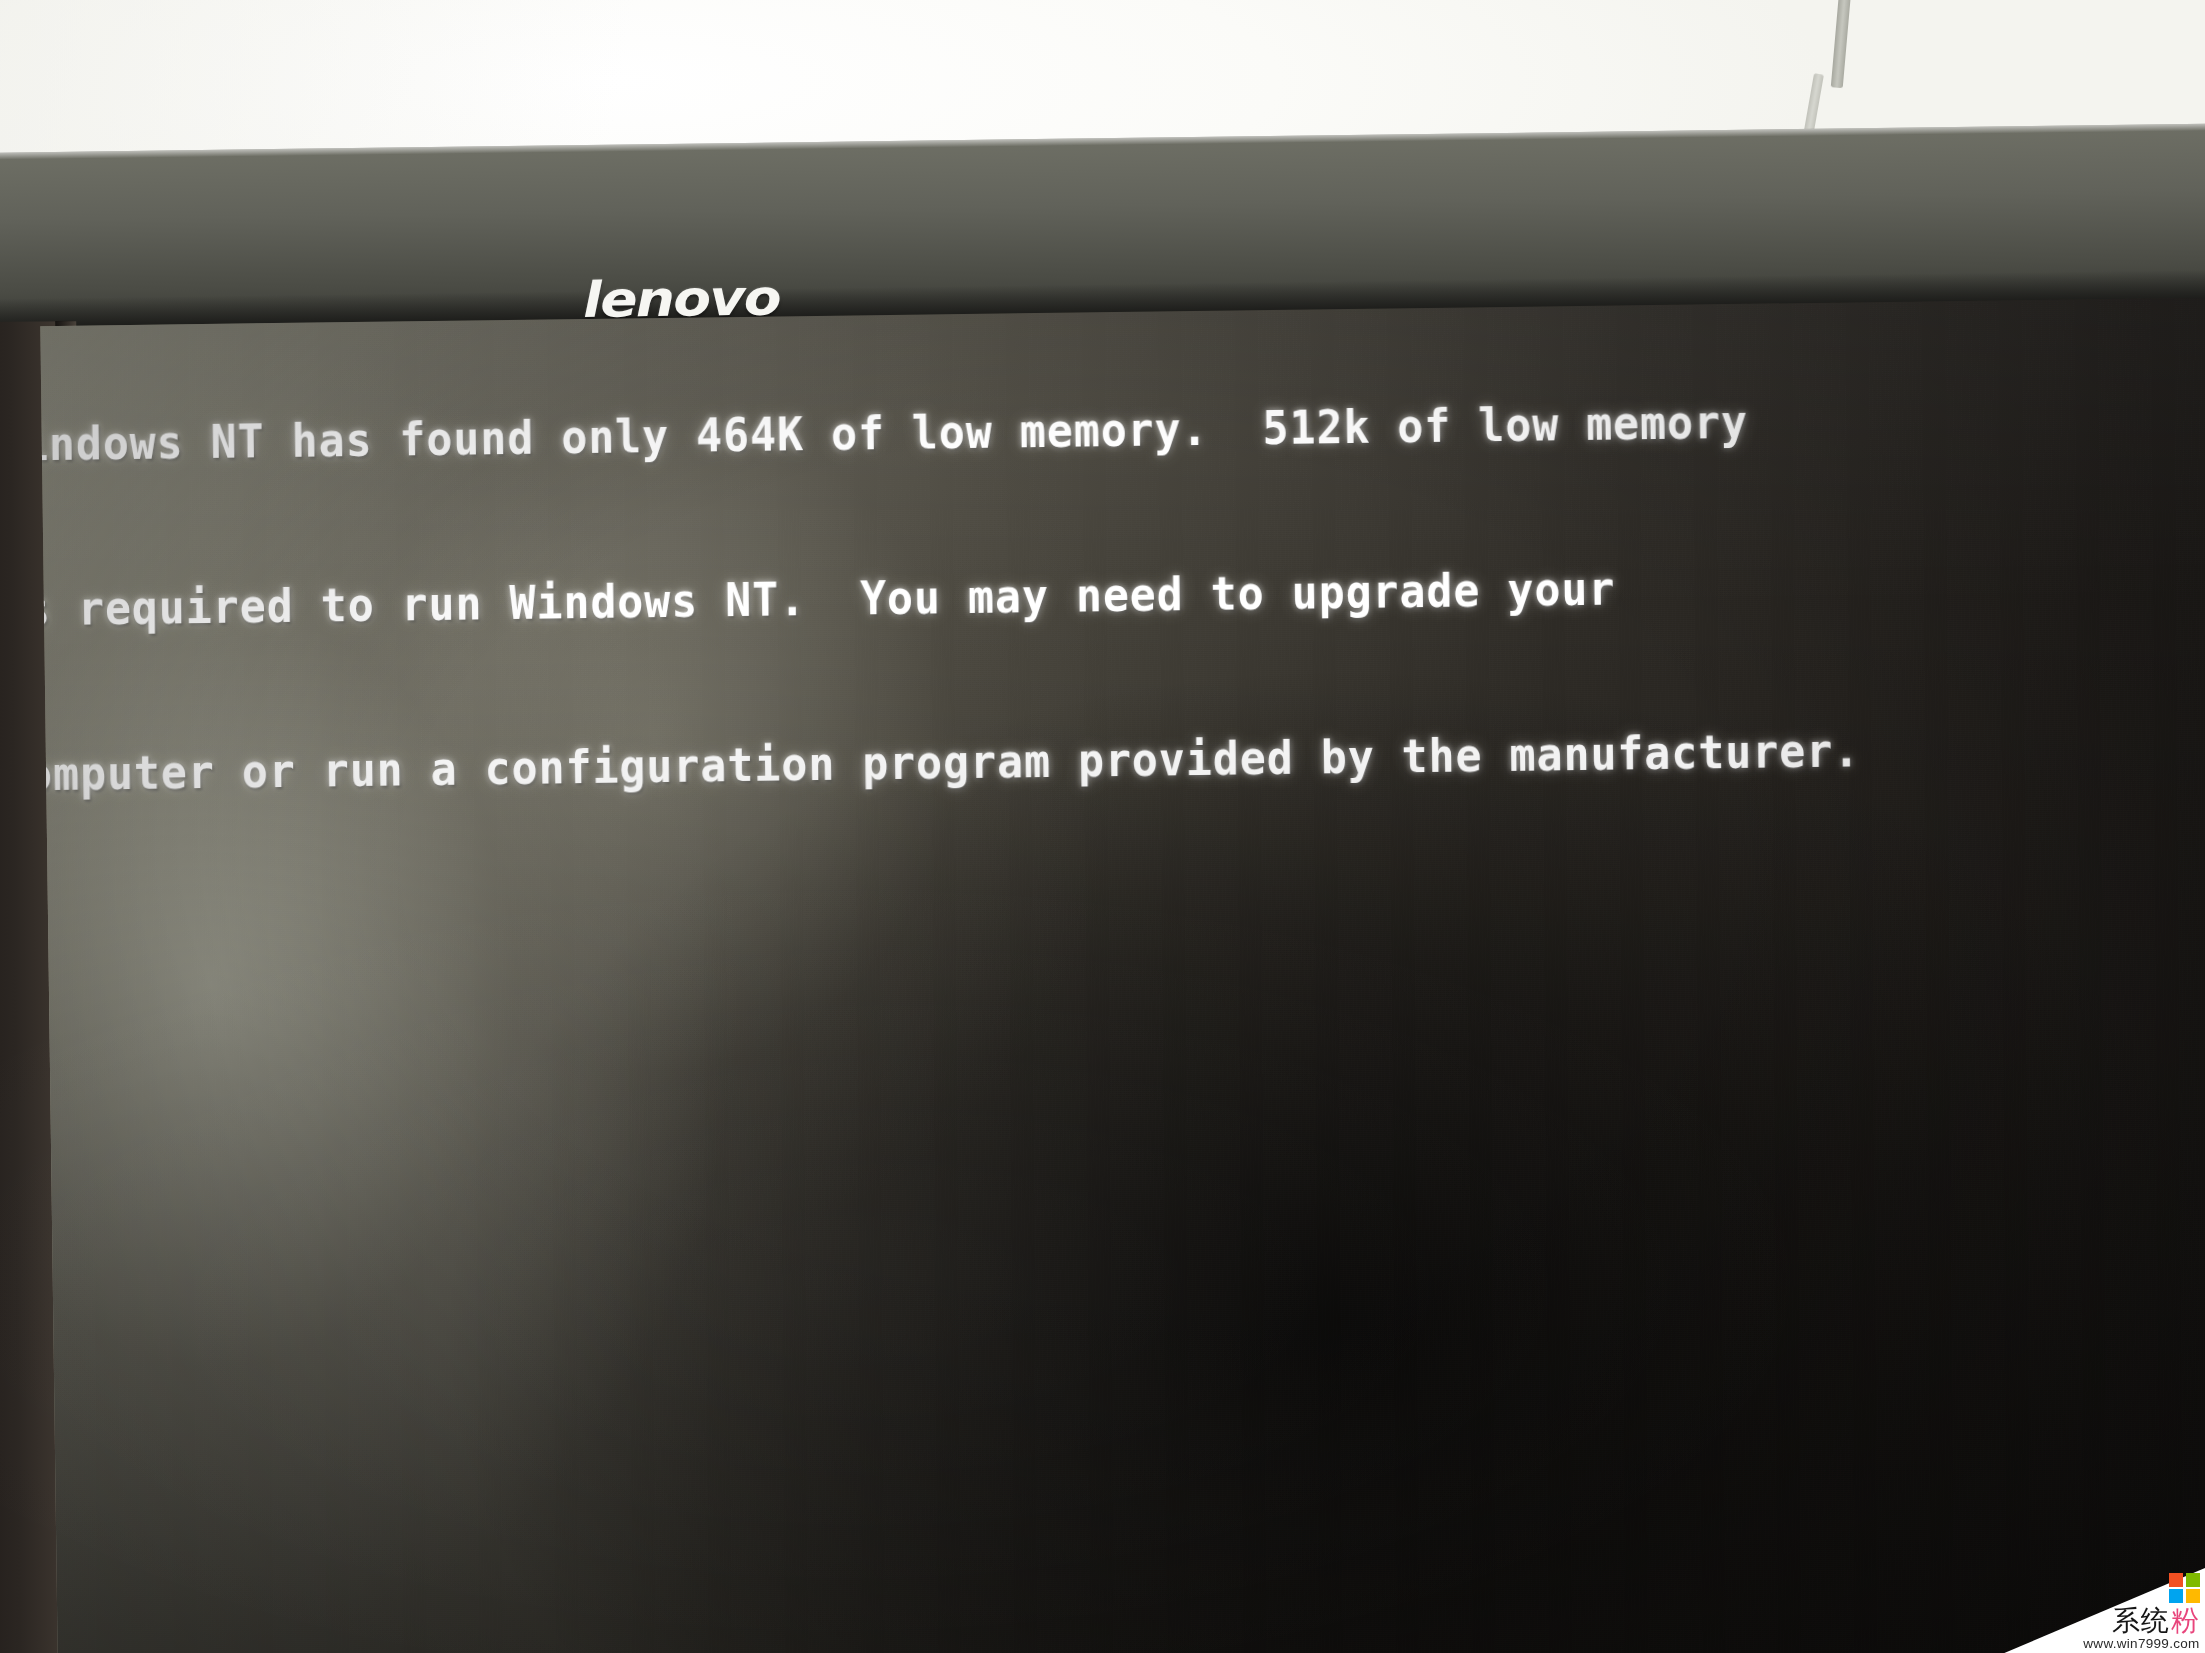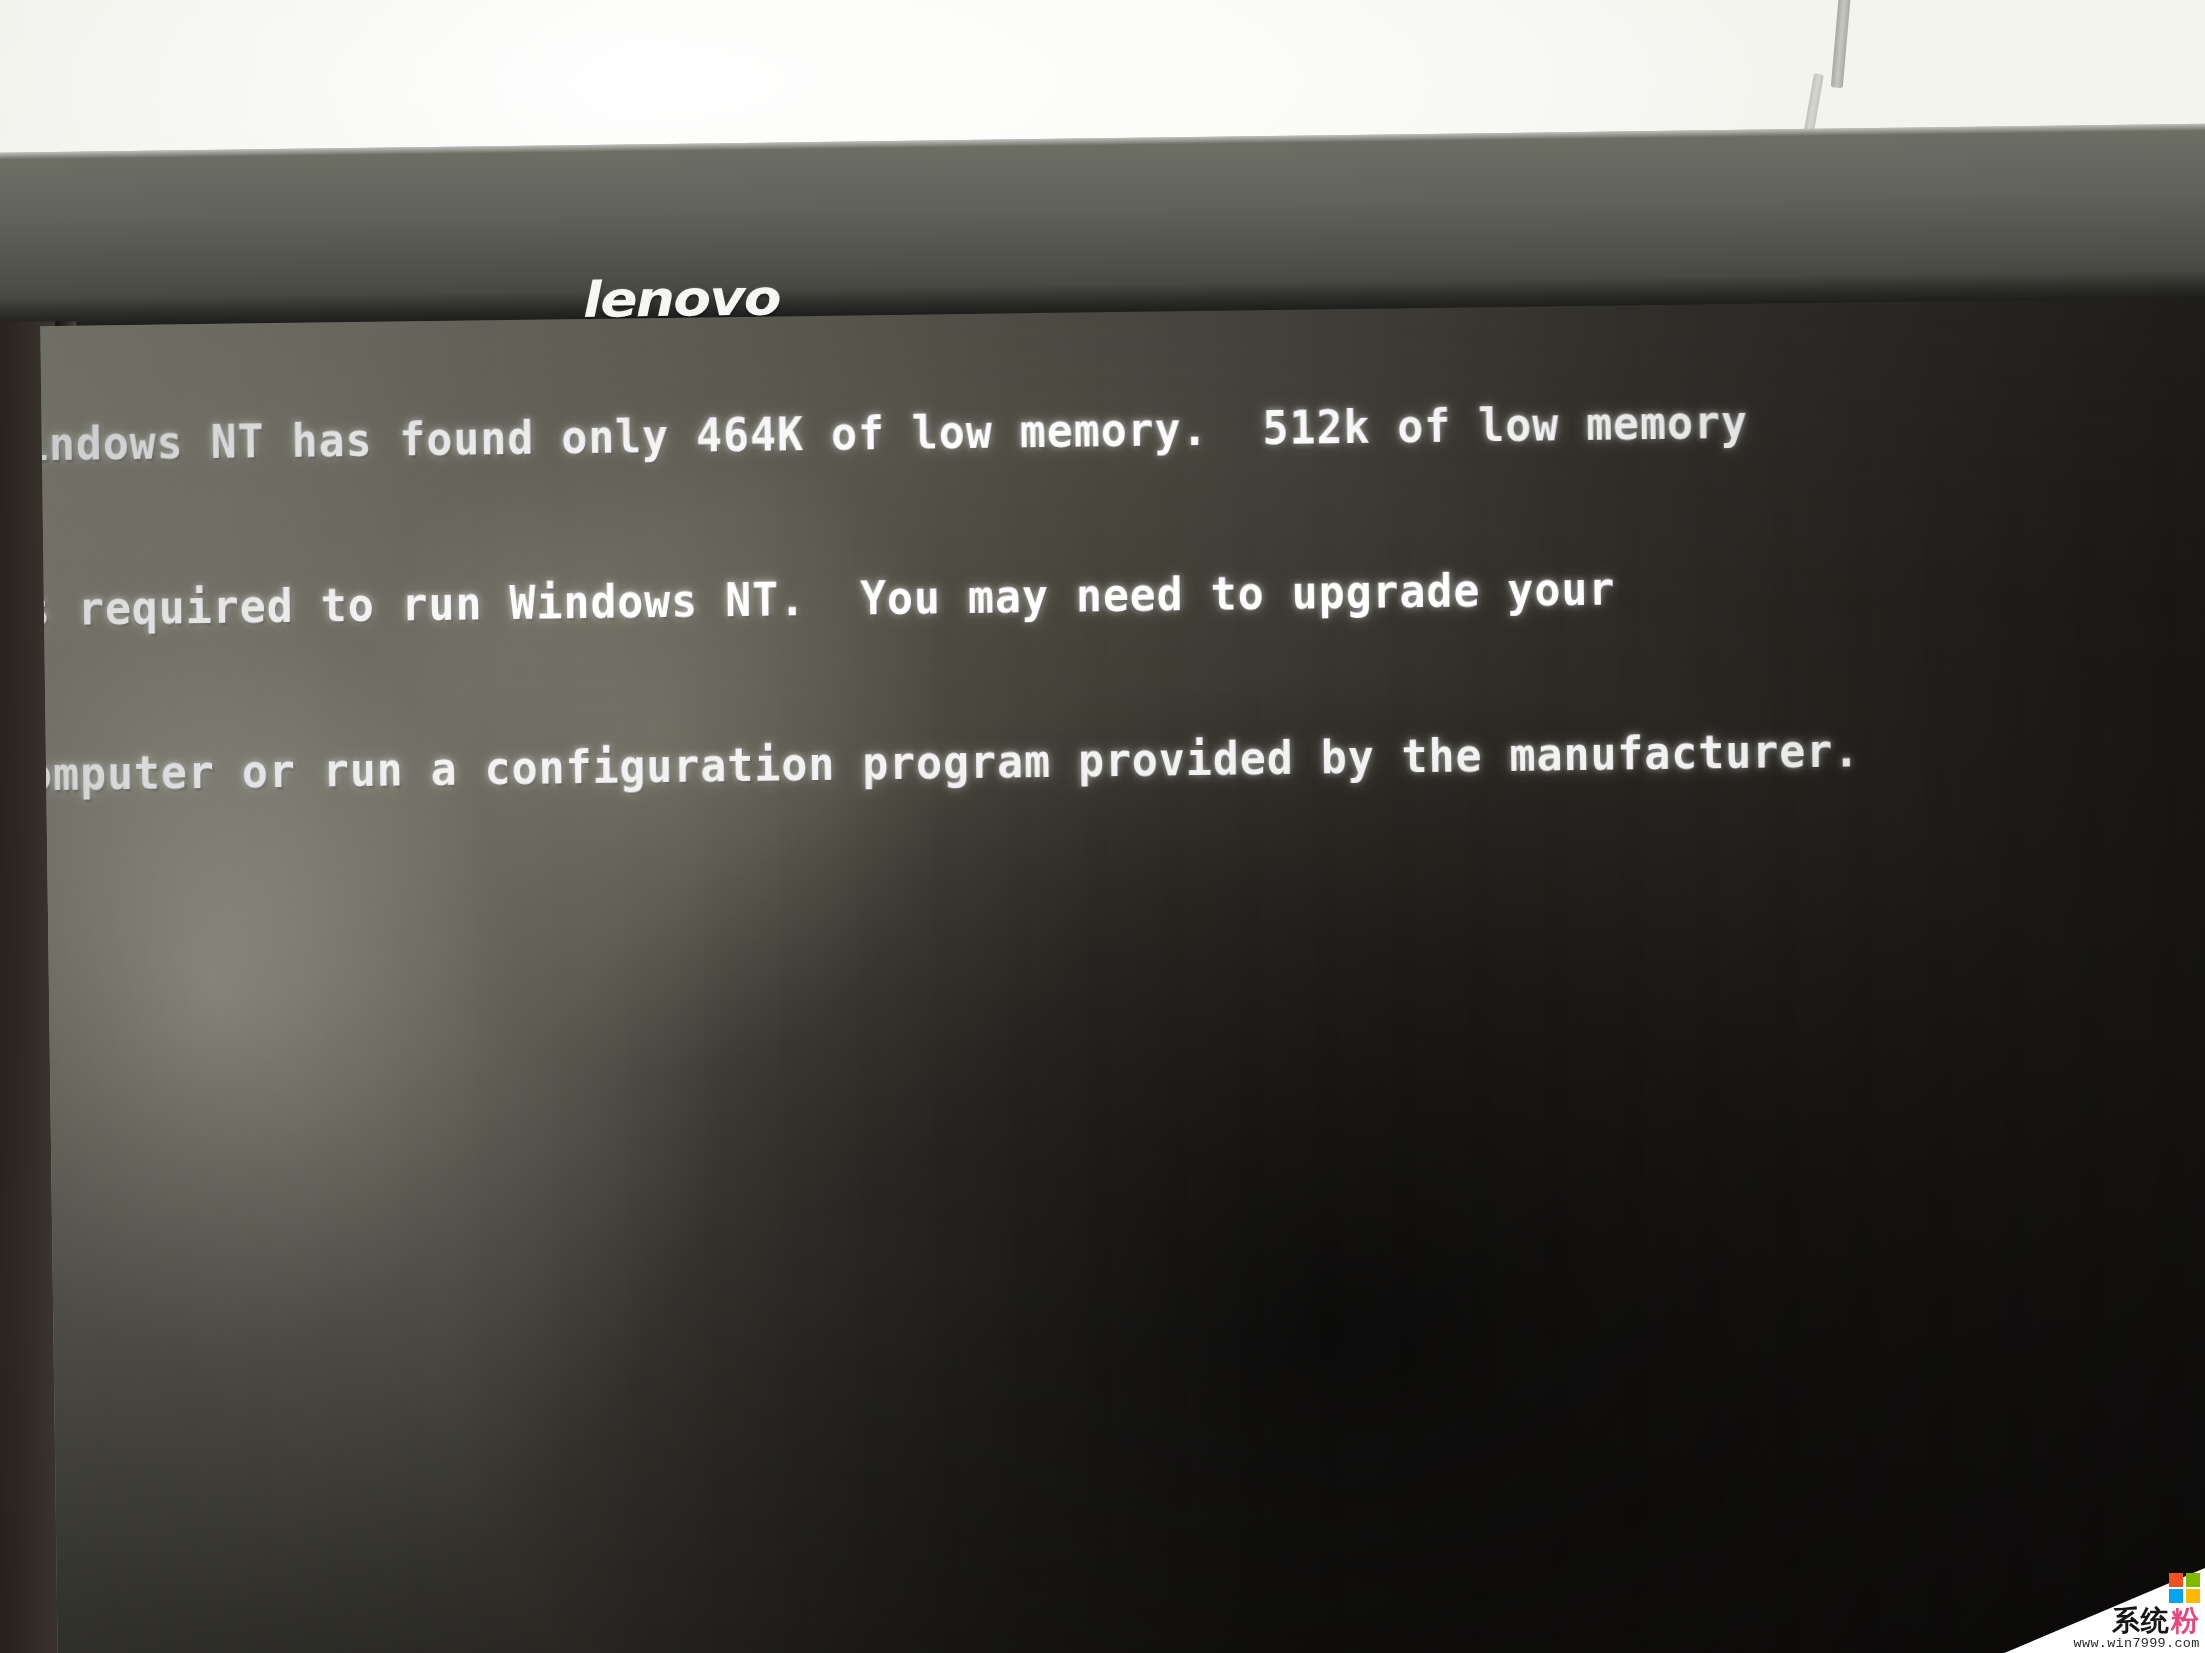--- a/index.html
+++ b/index.html
@@ -243,31 +243,31 @@
     display: grid;
     grid-template-columns: 14px 14px;
     grid-template-rows: 14px 14px;
     gap: 2.7px;
     margin-bottom: 1.4px;
   }
   .ms-squares i { display: block; width: 14px; height: 14px; }
   .wm-title {
     font-family: "DejaVu Sans", sans-serif;
     font-size: 28px;
-    font-weight: 700;
+    font-weight: 400;
     color: #151515;
     line-height: 31px;
     letter-spacing: 0.7px;
     display: flex;
     align-items: baseline;
     gap: 1.4px;
   }
   .wm-title .pink { color: #e8457c; }
   .wm-url {
-    font-family: Liberation Mono, monospace;
+    font-family: Liberation Sans, sans-serif;
     font-size: 13.5px;
     color: #2a2a2a;
     letter-spacing: 0.3px;
     margin-top: 0.7px;
     margin-left: 34px;
   }
 </style>
 </head>
 <body>
 

